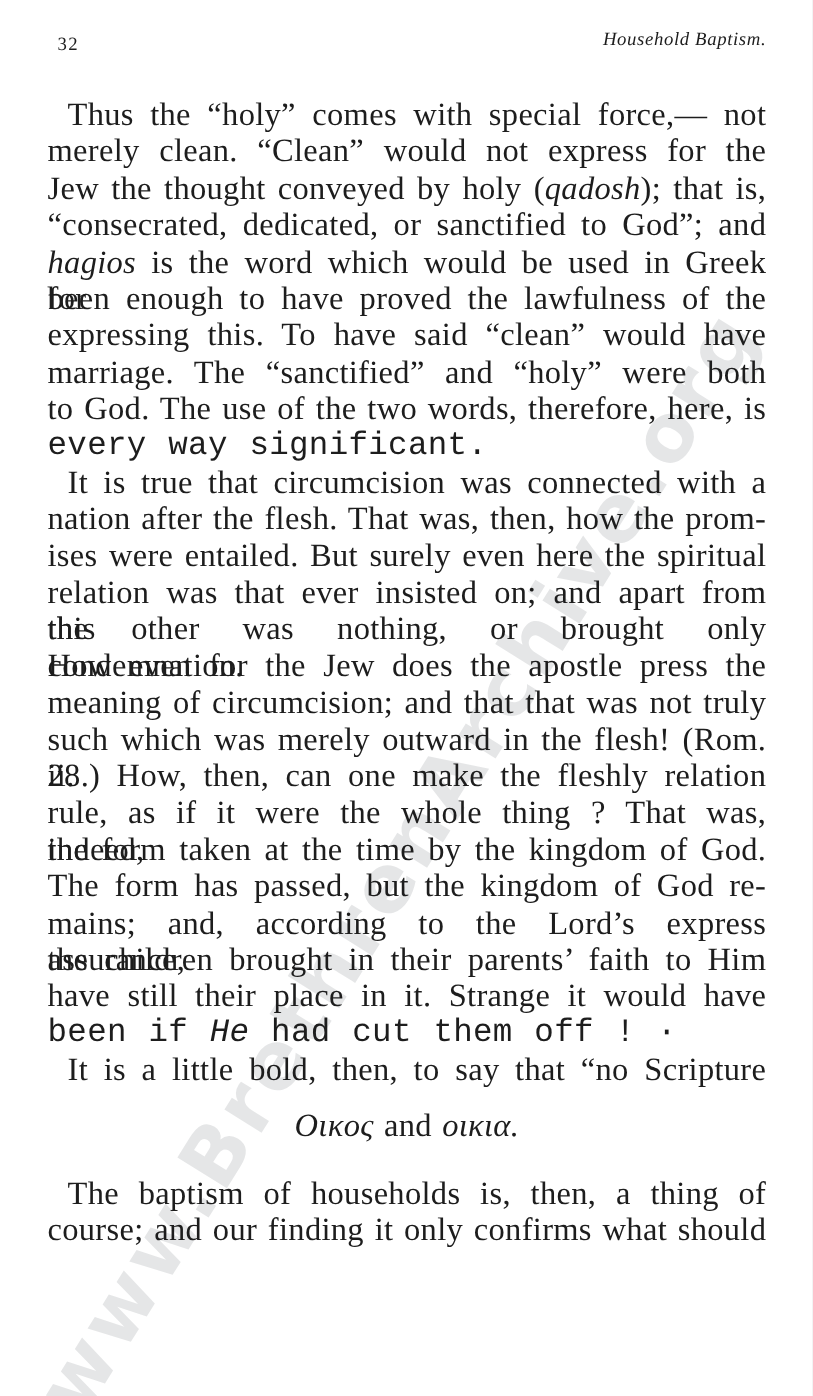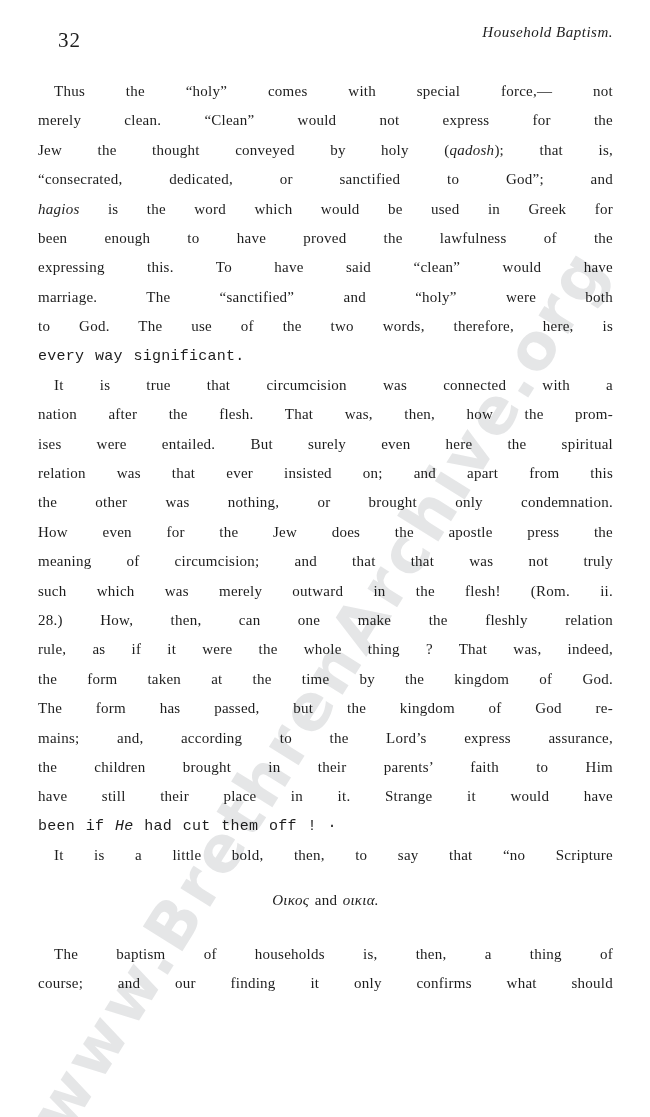--- a/index.html
+++ b/index.html
@@ -28,36 +28,36 @@
     user-select:none;
   }
   
   .runhead{
     position:absolute;
     left:46px;right:37px;top:24px;
     height:30px;
     z-index:1;
   }
   .pageno{
-    position:absolute;left:12px;top:4px;
-    font-size:21px;letter-spacing:1px;
+    position:absolute;left:0;top:4px;
+    font-size:15px;letter-spacing:1px;
   }
   .runtitle{
     position:absolute;left:0;right:0;top:0;
     text-align:right;
     font-style:italic;
     font-size:15px;
     letter-spacing:0.5px;
   }
   
   .textblock{
     position:absolute;
     left:38px;right:37px;top:77px;
     z-index:1;
-    font-size:15px;
+    font-size:26px;
     letter-spacing:0.25px;
     word-spacing:1.5px;
     line-height:29.4px;
   }
   .para{margin:0;}
   .line{
     height:29.4px;
     text-align:justify;
     text-align-last:justify;
     white-space:normal;

